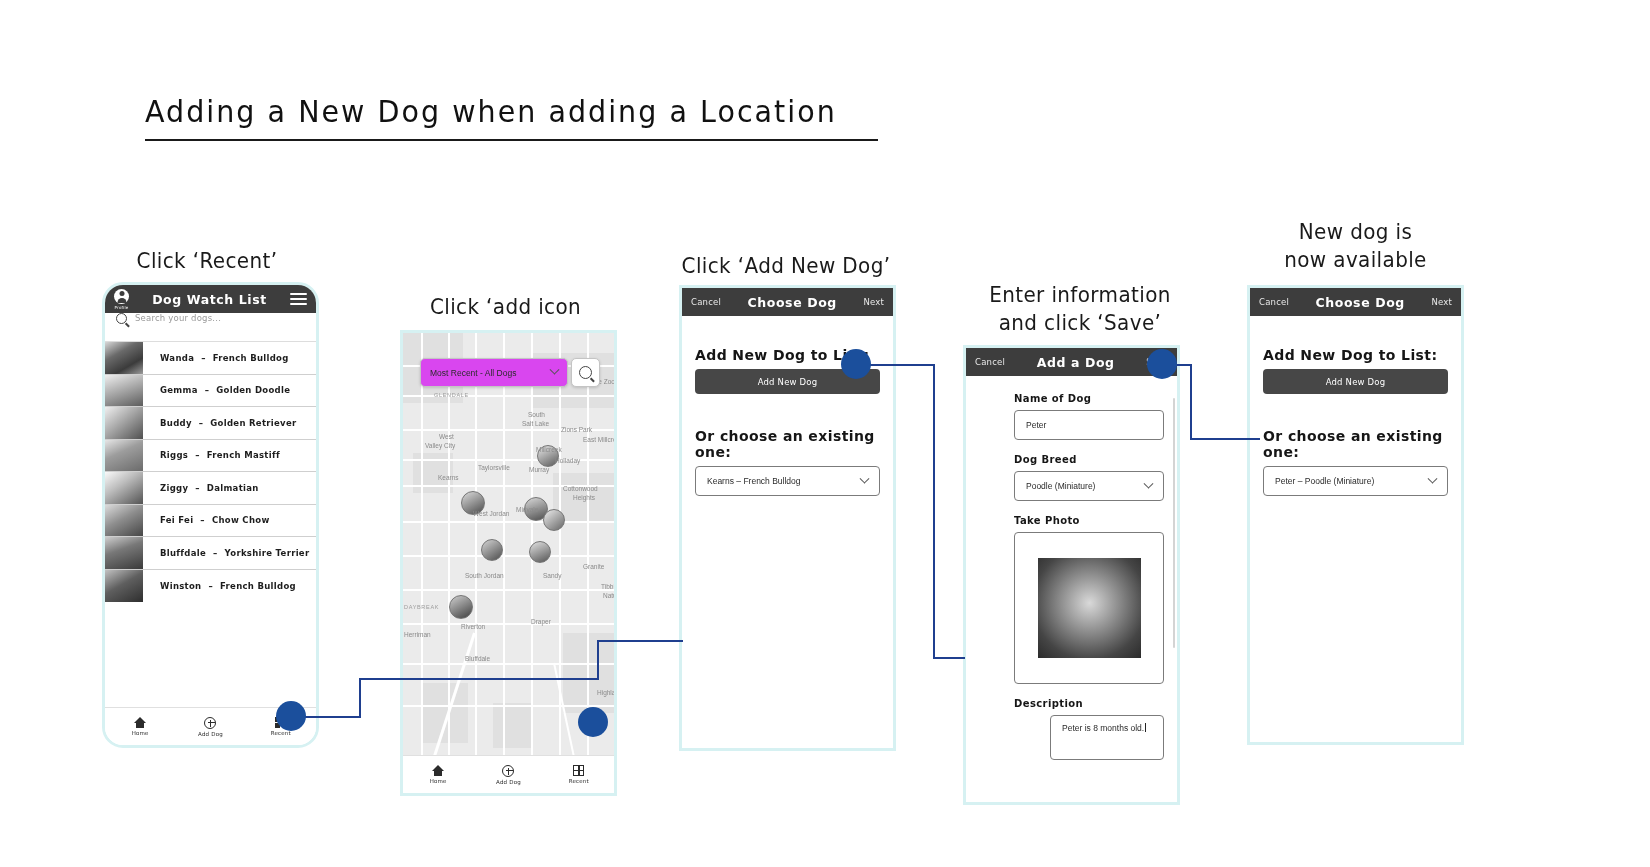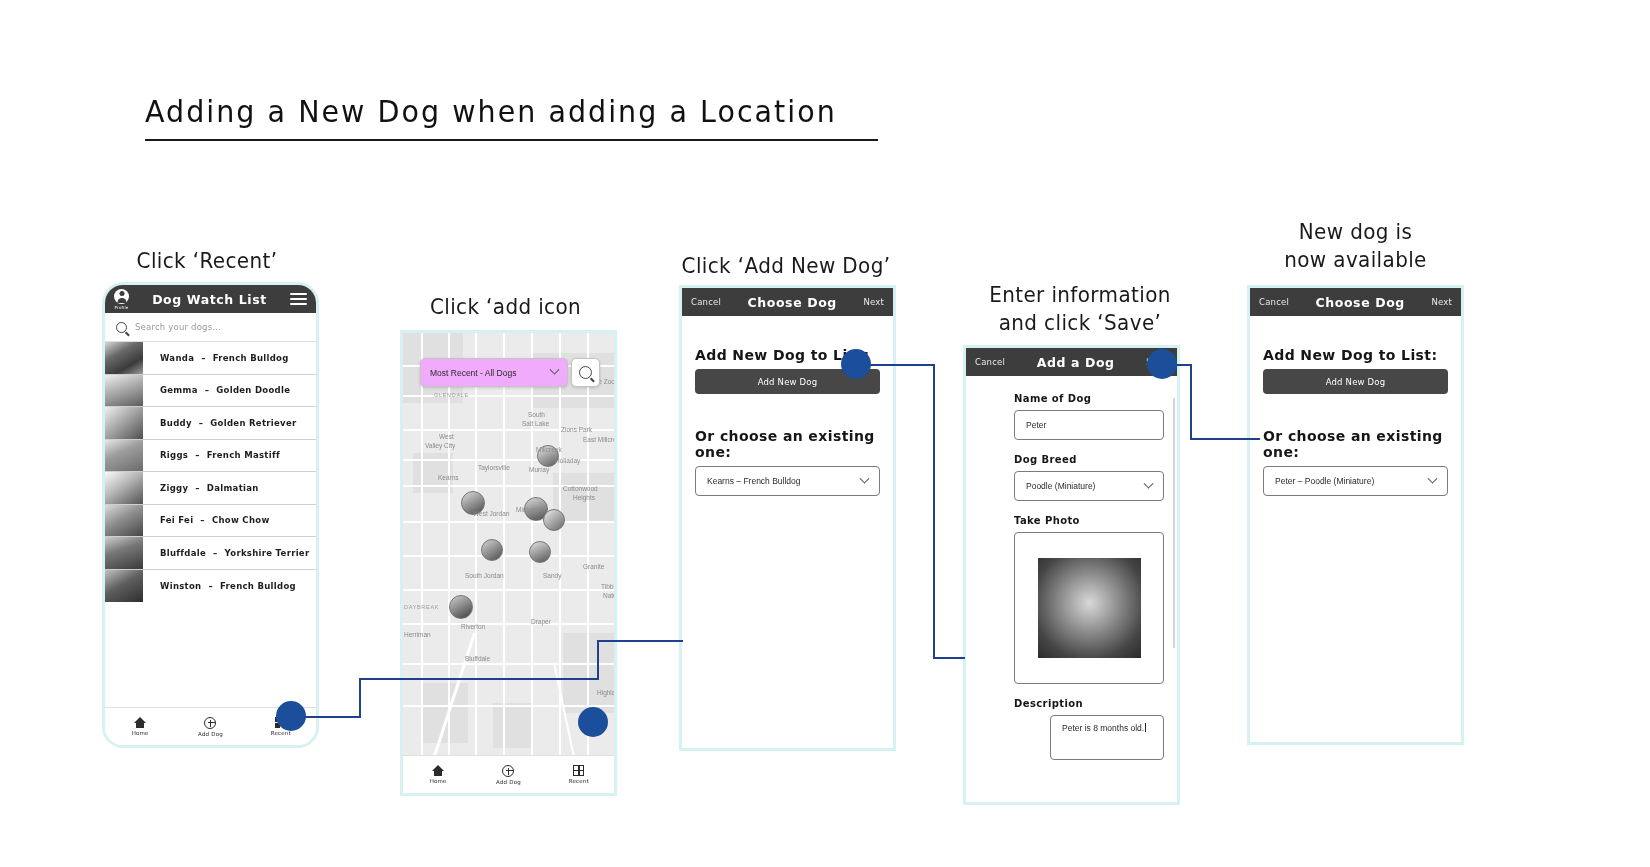--- a/index.html
+++ b/index.html
@@ -70,21 +70,21 @@
   .profile-lbl { font-size:4px; margin-top:1px; letter-spacing:.2px; }
 
   .burger { width:17px; }
   .burger span {
     display:block; height:2px; background:#fff; margin:3px 0; border-radius:1px;
   }
 
   
   .searchbar {
     height:29px; border-bottom:1px solid #ddd;
-    display:flex; align-items:center; gap:8px; padding:0 11px;
+    display:flex; gap:8px; padding:0 11px;
   }
   .mag {
     width:11px; height:11px; border:1.6px solid #444; border-radius:50%;
     position:relative; flex:none;
   }
   .mag::after {
     content:""; position:absolute; right:-4px; bottom:-3px;
     width:5px; height:1.6px; background:#444; transform:rotate(45deg);
   }
   .search-ph { font-size:8.5px; color:#9a9a9a; letter-spacing:.2px; }
@@ -167,21 +167,21 @@
   .poi-pin {
     position:absolute; width:7px; height:9px; background:#9a9a9a;
     border-radius:50% 50% 50% 50%/60% 60% 40% 40%;
   }
   .dog-pin {
     position:absolute; border-radius:50%;
     border:1.5px solid #757575; overflow:hidden; background:#8b8b8b;
   }
   .map-filter {
     position:absolute; left:17px; top:25px; width:148px; height:29px;
-    background:#f0abfc; border:1px solid #c4c4c4; border-radius:5px;
+    background:#d946ef; border:1px solid #c4c4c4; border-radius:5px;
     display:flex; align-items:center; justify-content:space-between;
     padding:0 9px; font-size:8.5px; color:#2b2b2b;
     font-family:"Liberation Sans", sans-serif;
     box-shadow:0 1px 3px rgba(0,0,0,.16);
   }
   .map-search-btn {
     position:absolute; right:14px; top:25px; width:29px; height:29px;
     background:#fff; border:1px solid #c4c4c4; border-radius:5px;
     display:flex; align-items:center; justify-content:center;
     box-shadow:0 1px 3px rgba(0,0,0,.16);

